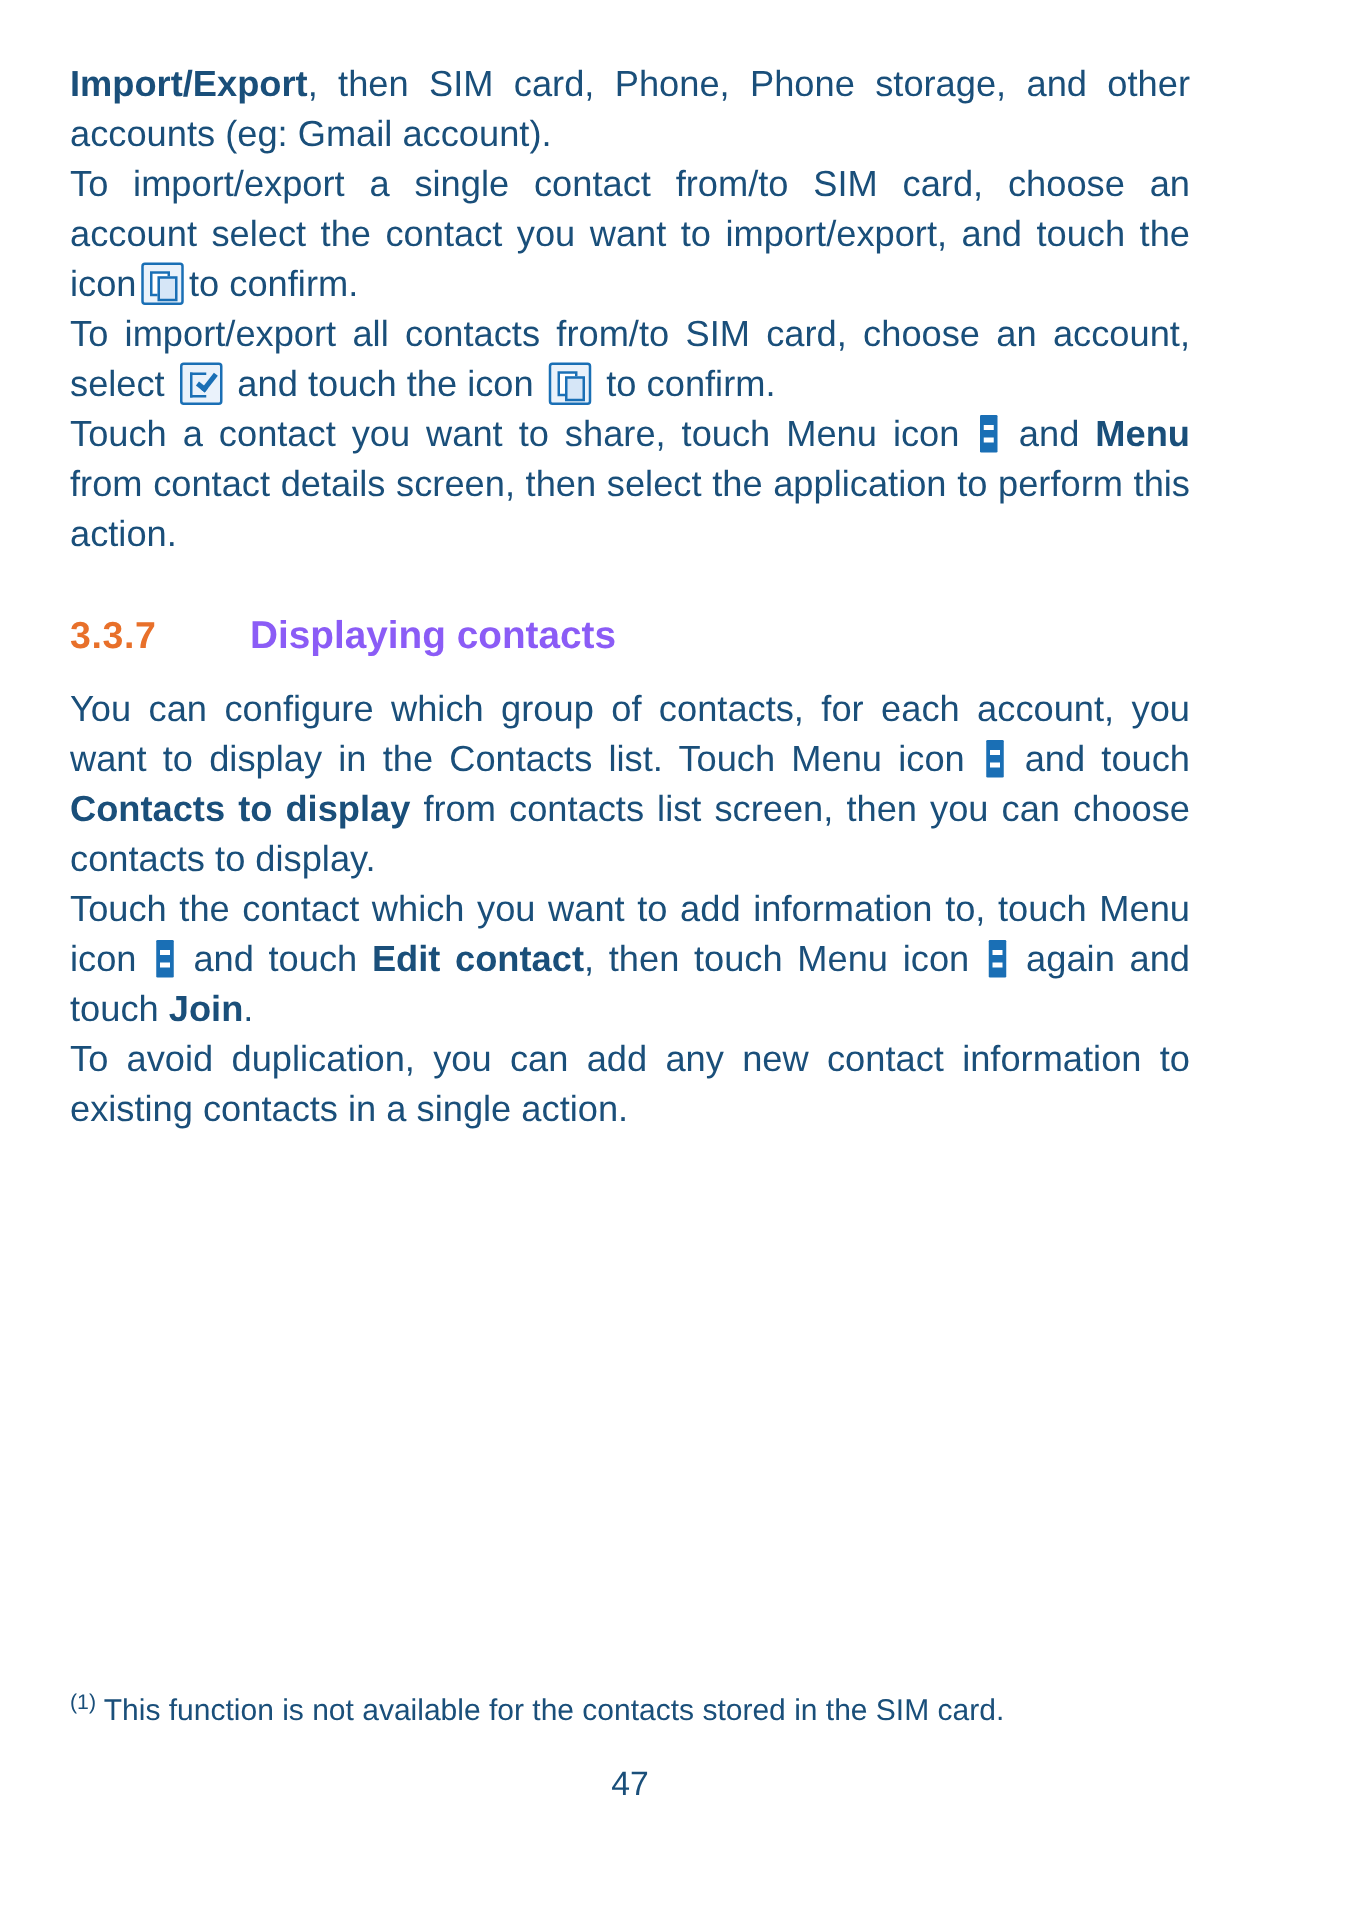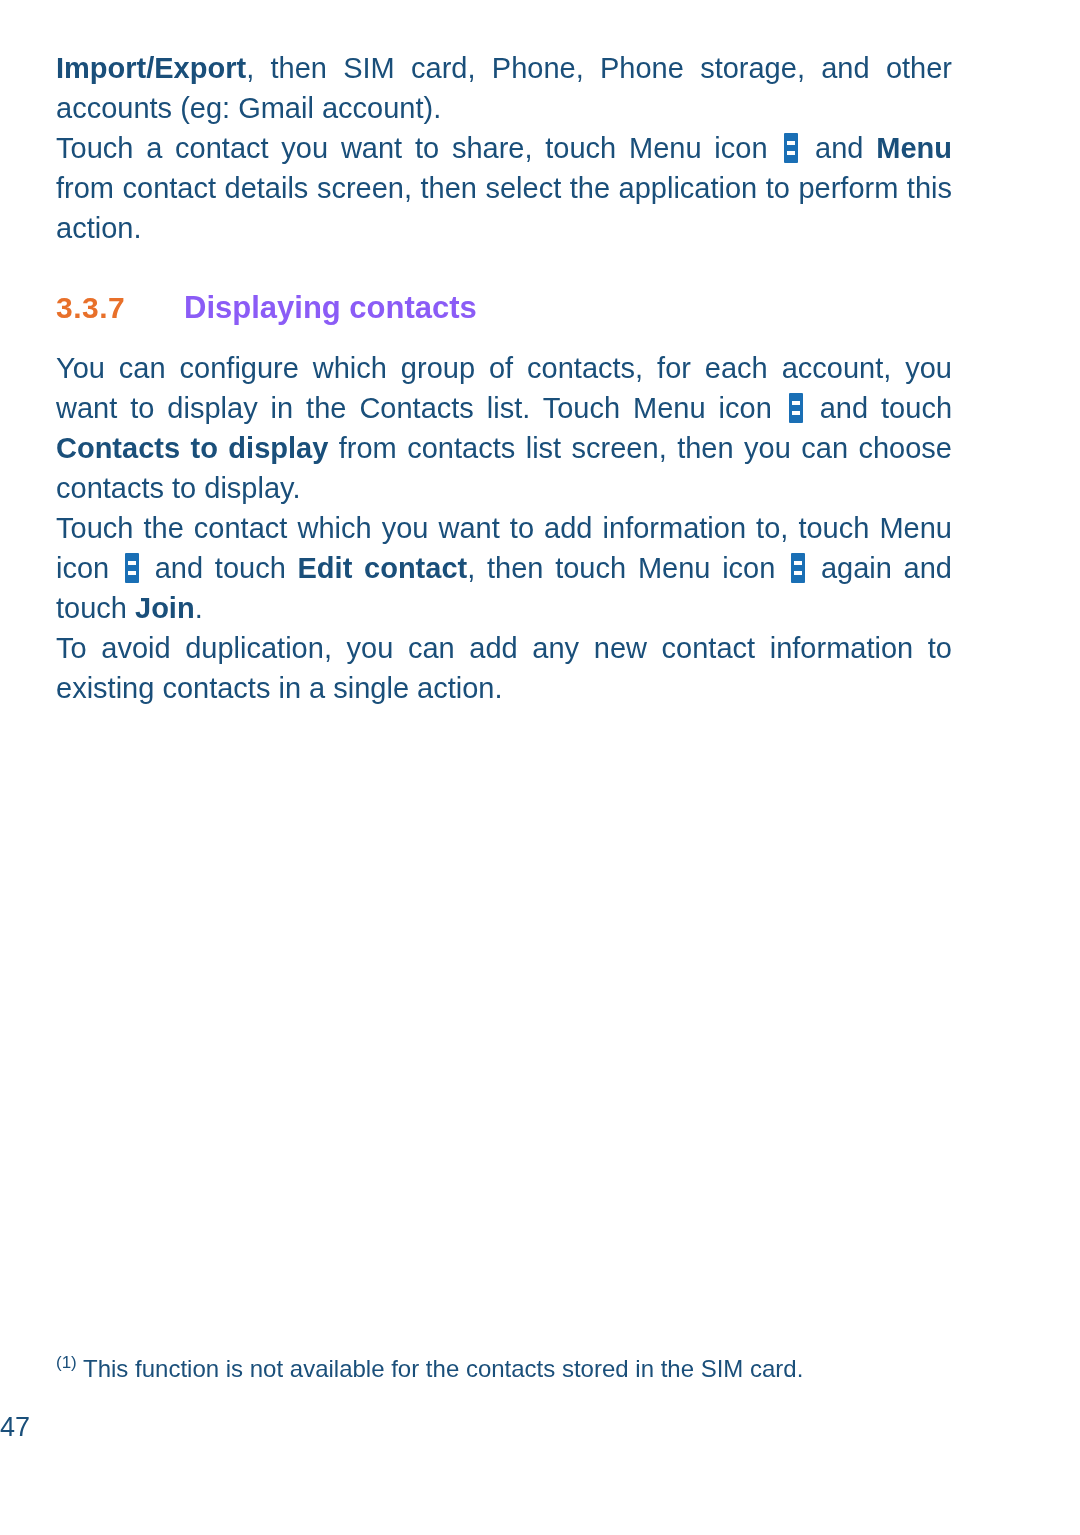--- a/index.html
+++ b/index.html
@@ -31,20 +31,21 @@
   }
   .b {
     font-weight: bold;
   }
 
   
   .heading {
     display: flex;
     align-items: baseline;
     margin: 42px 0 22px 0;
+    gap: 16px;
   }
   .heading .num {
     font-size: 30px;
     font-weight: bold;
     color: #e8702a;
     width: 128px;
     flex: 0 0 128px;
     letter-spacing: 0.5px;
   }
   .heading .title {
@@ -159,34 +160,36 @@
   }
   .footnote .fnmark {
     font-size: 17px;
     vertical-align: super;
   }
   .pagenum {
     position: absolute;
     left: 0;
     right: 0;
     bottom: 92px;
-    text-align: left;
+    text-align: center;
     font-size: 27px;
     color: #1a4f7a;
     margin-top: 20px;
   }
 </style>
 </head>
 <body>
 
 <div class="page">
 
   <p class="para"><span class="b">Import/Export</span><span>, then SIM card, Phone, Phone storage, and other accounts (eg: Gmail account).</span></p>
 
-
+  <p class="para"><span>To import/export a single contact from/to SIM card, choose an account select the contact you want to import/export, and touch the icon</span><span class="icon-inline icon-copy"></span><span>to confirm.</span></p>
+
+  <p class="para"><span>To import/export all contacts from/to SIM card, choose an account, select</span> <span class="icon-inline icon-check"></span> <span>and touch the icon</span> <span class="icon-inline icon-copy"></span> <span>to confirm.</span></p>
 
 
   <p class="para"><span>Touch a contact you want to share, touch Menu icon</span> <span class="icon-inline icon-menu"></span> <span>and</span> <span class="b">Menu</span> <span>from contact details screen, then select the application to perform this action.</span></p>
 
   <div class="heading">
     <span class="num">3.3.7</span>
     <span class="title">Displaying contacts</span>
   </div>
 
   <p class="para"><span>You can configure which group of contacts, for each account, you want to display in the Contacts list. Touch Menu icon</span> <span class="icon-inline icon-menu"></span> <span>and touch</span> <span class="b">Contacts to display</span> <span>from contacts list screen, then you can choose contacts to display.</span></p>

